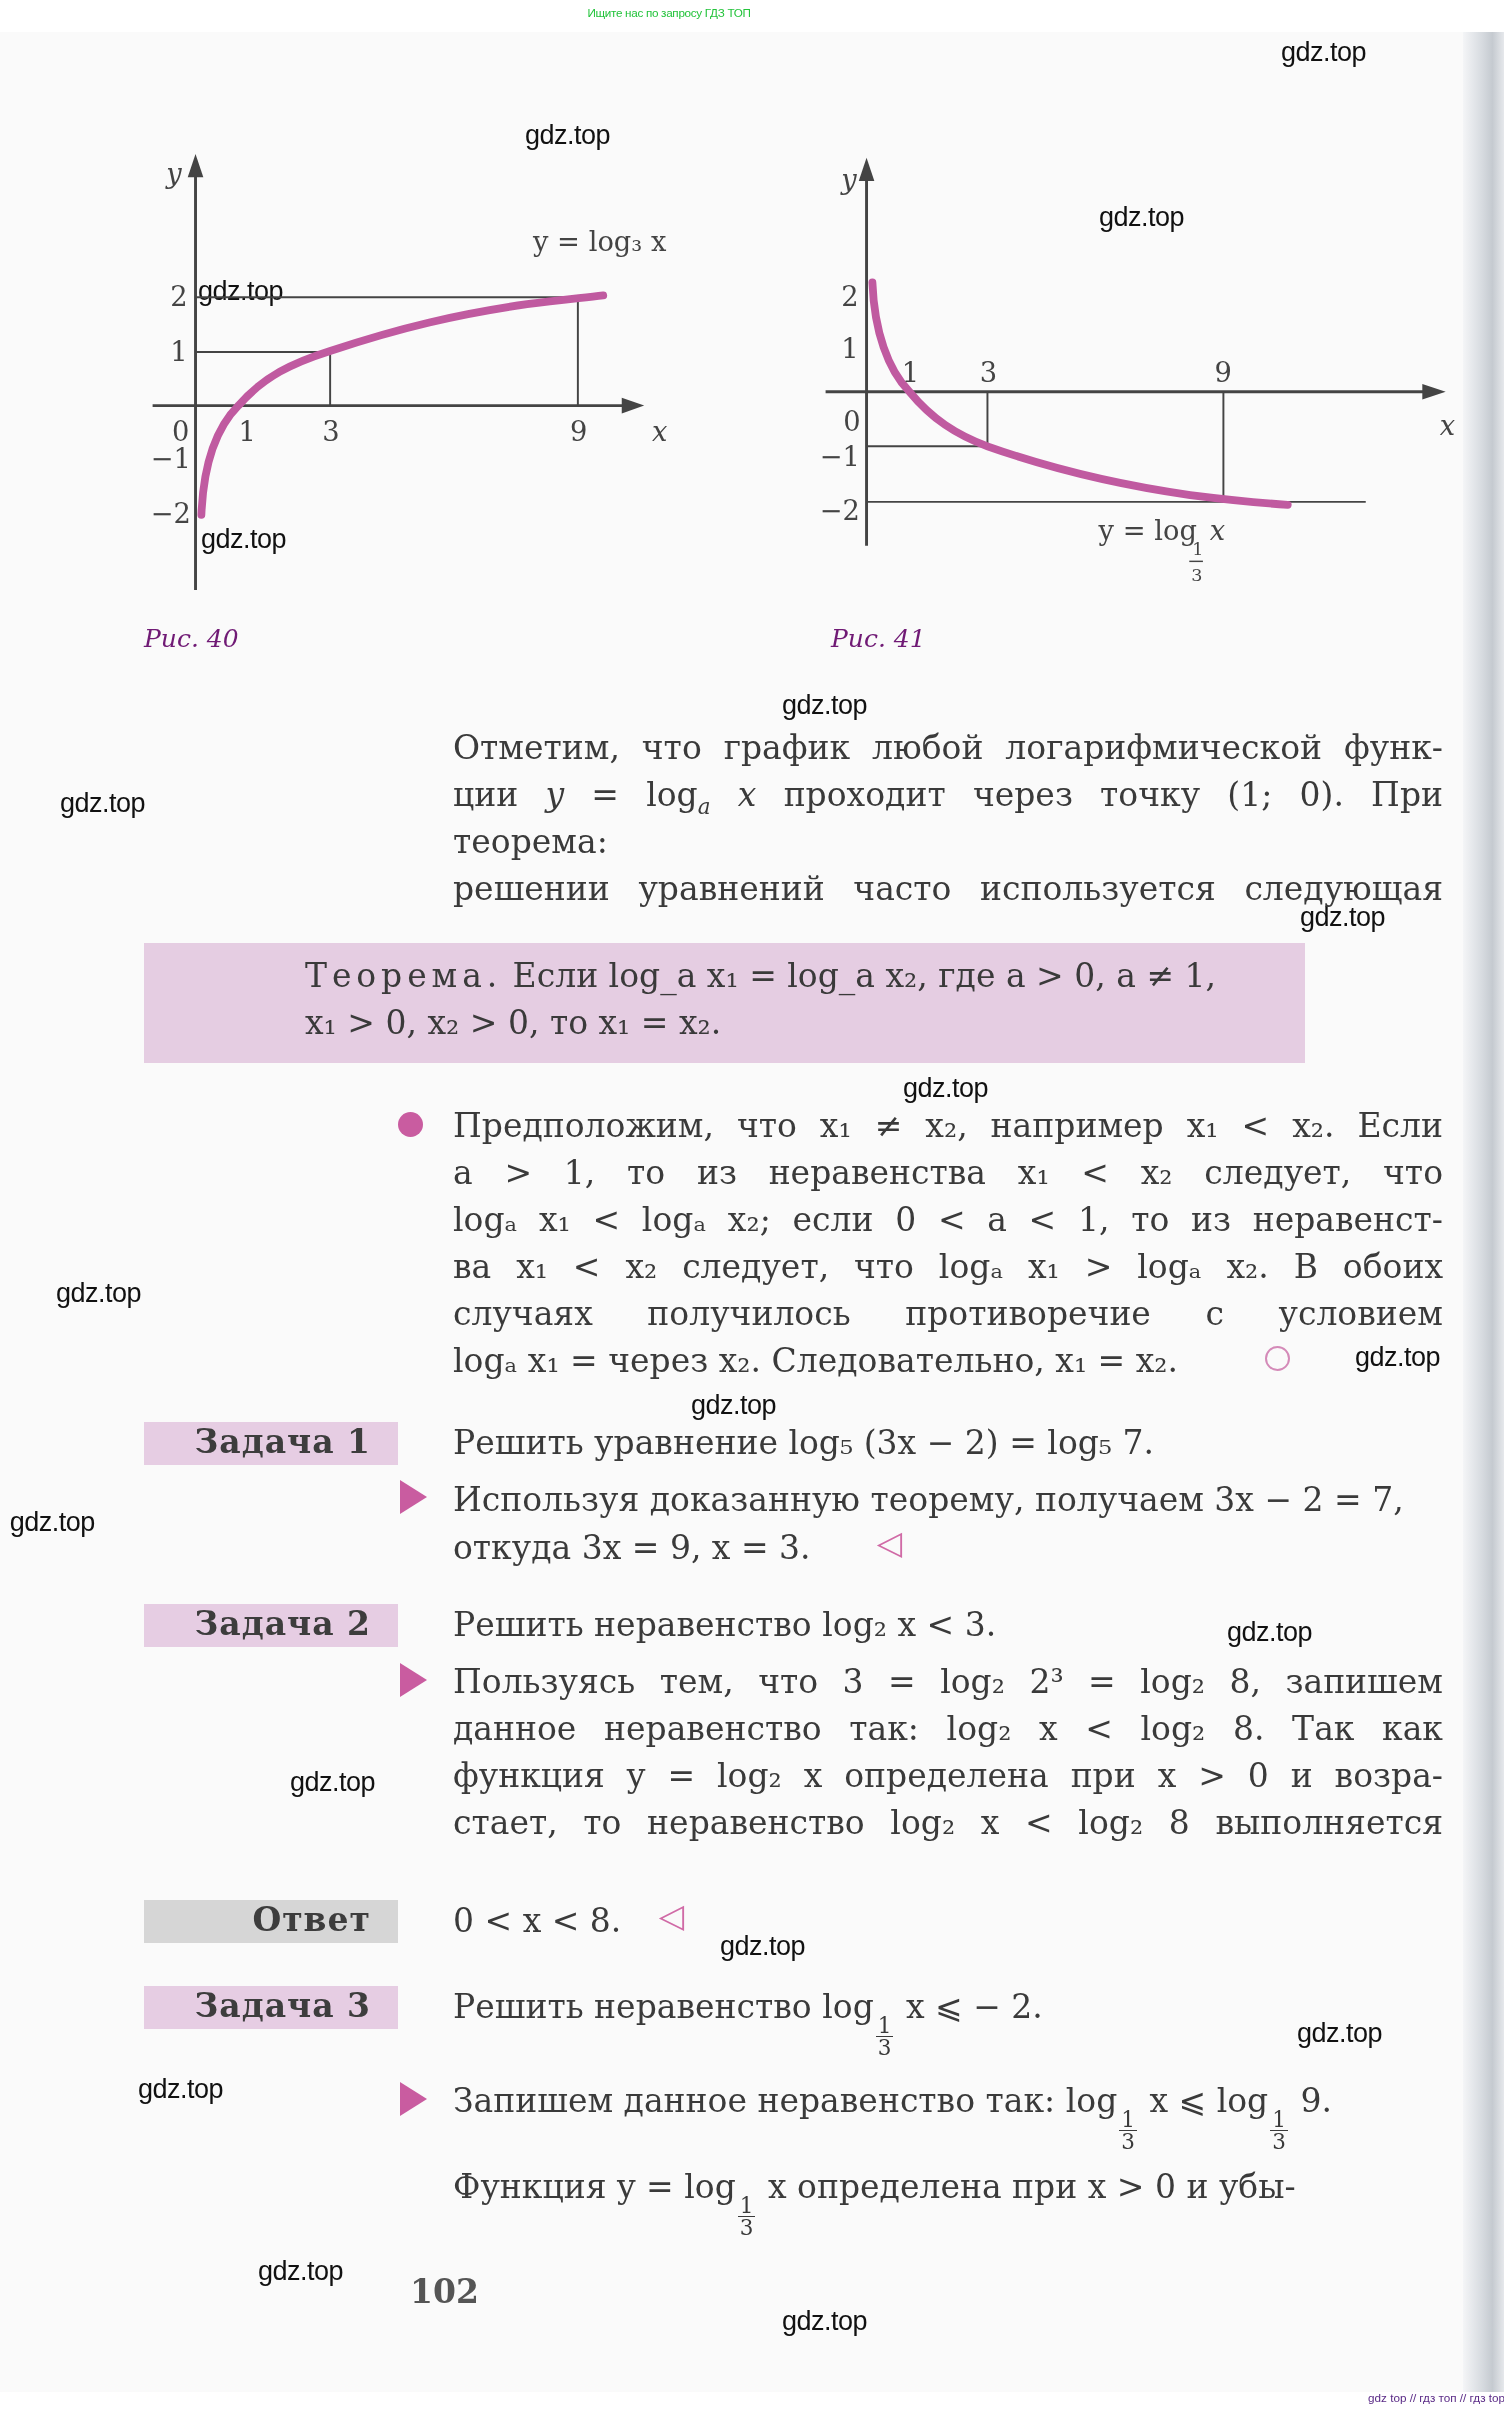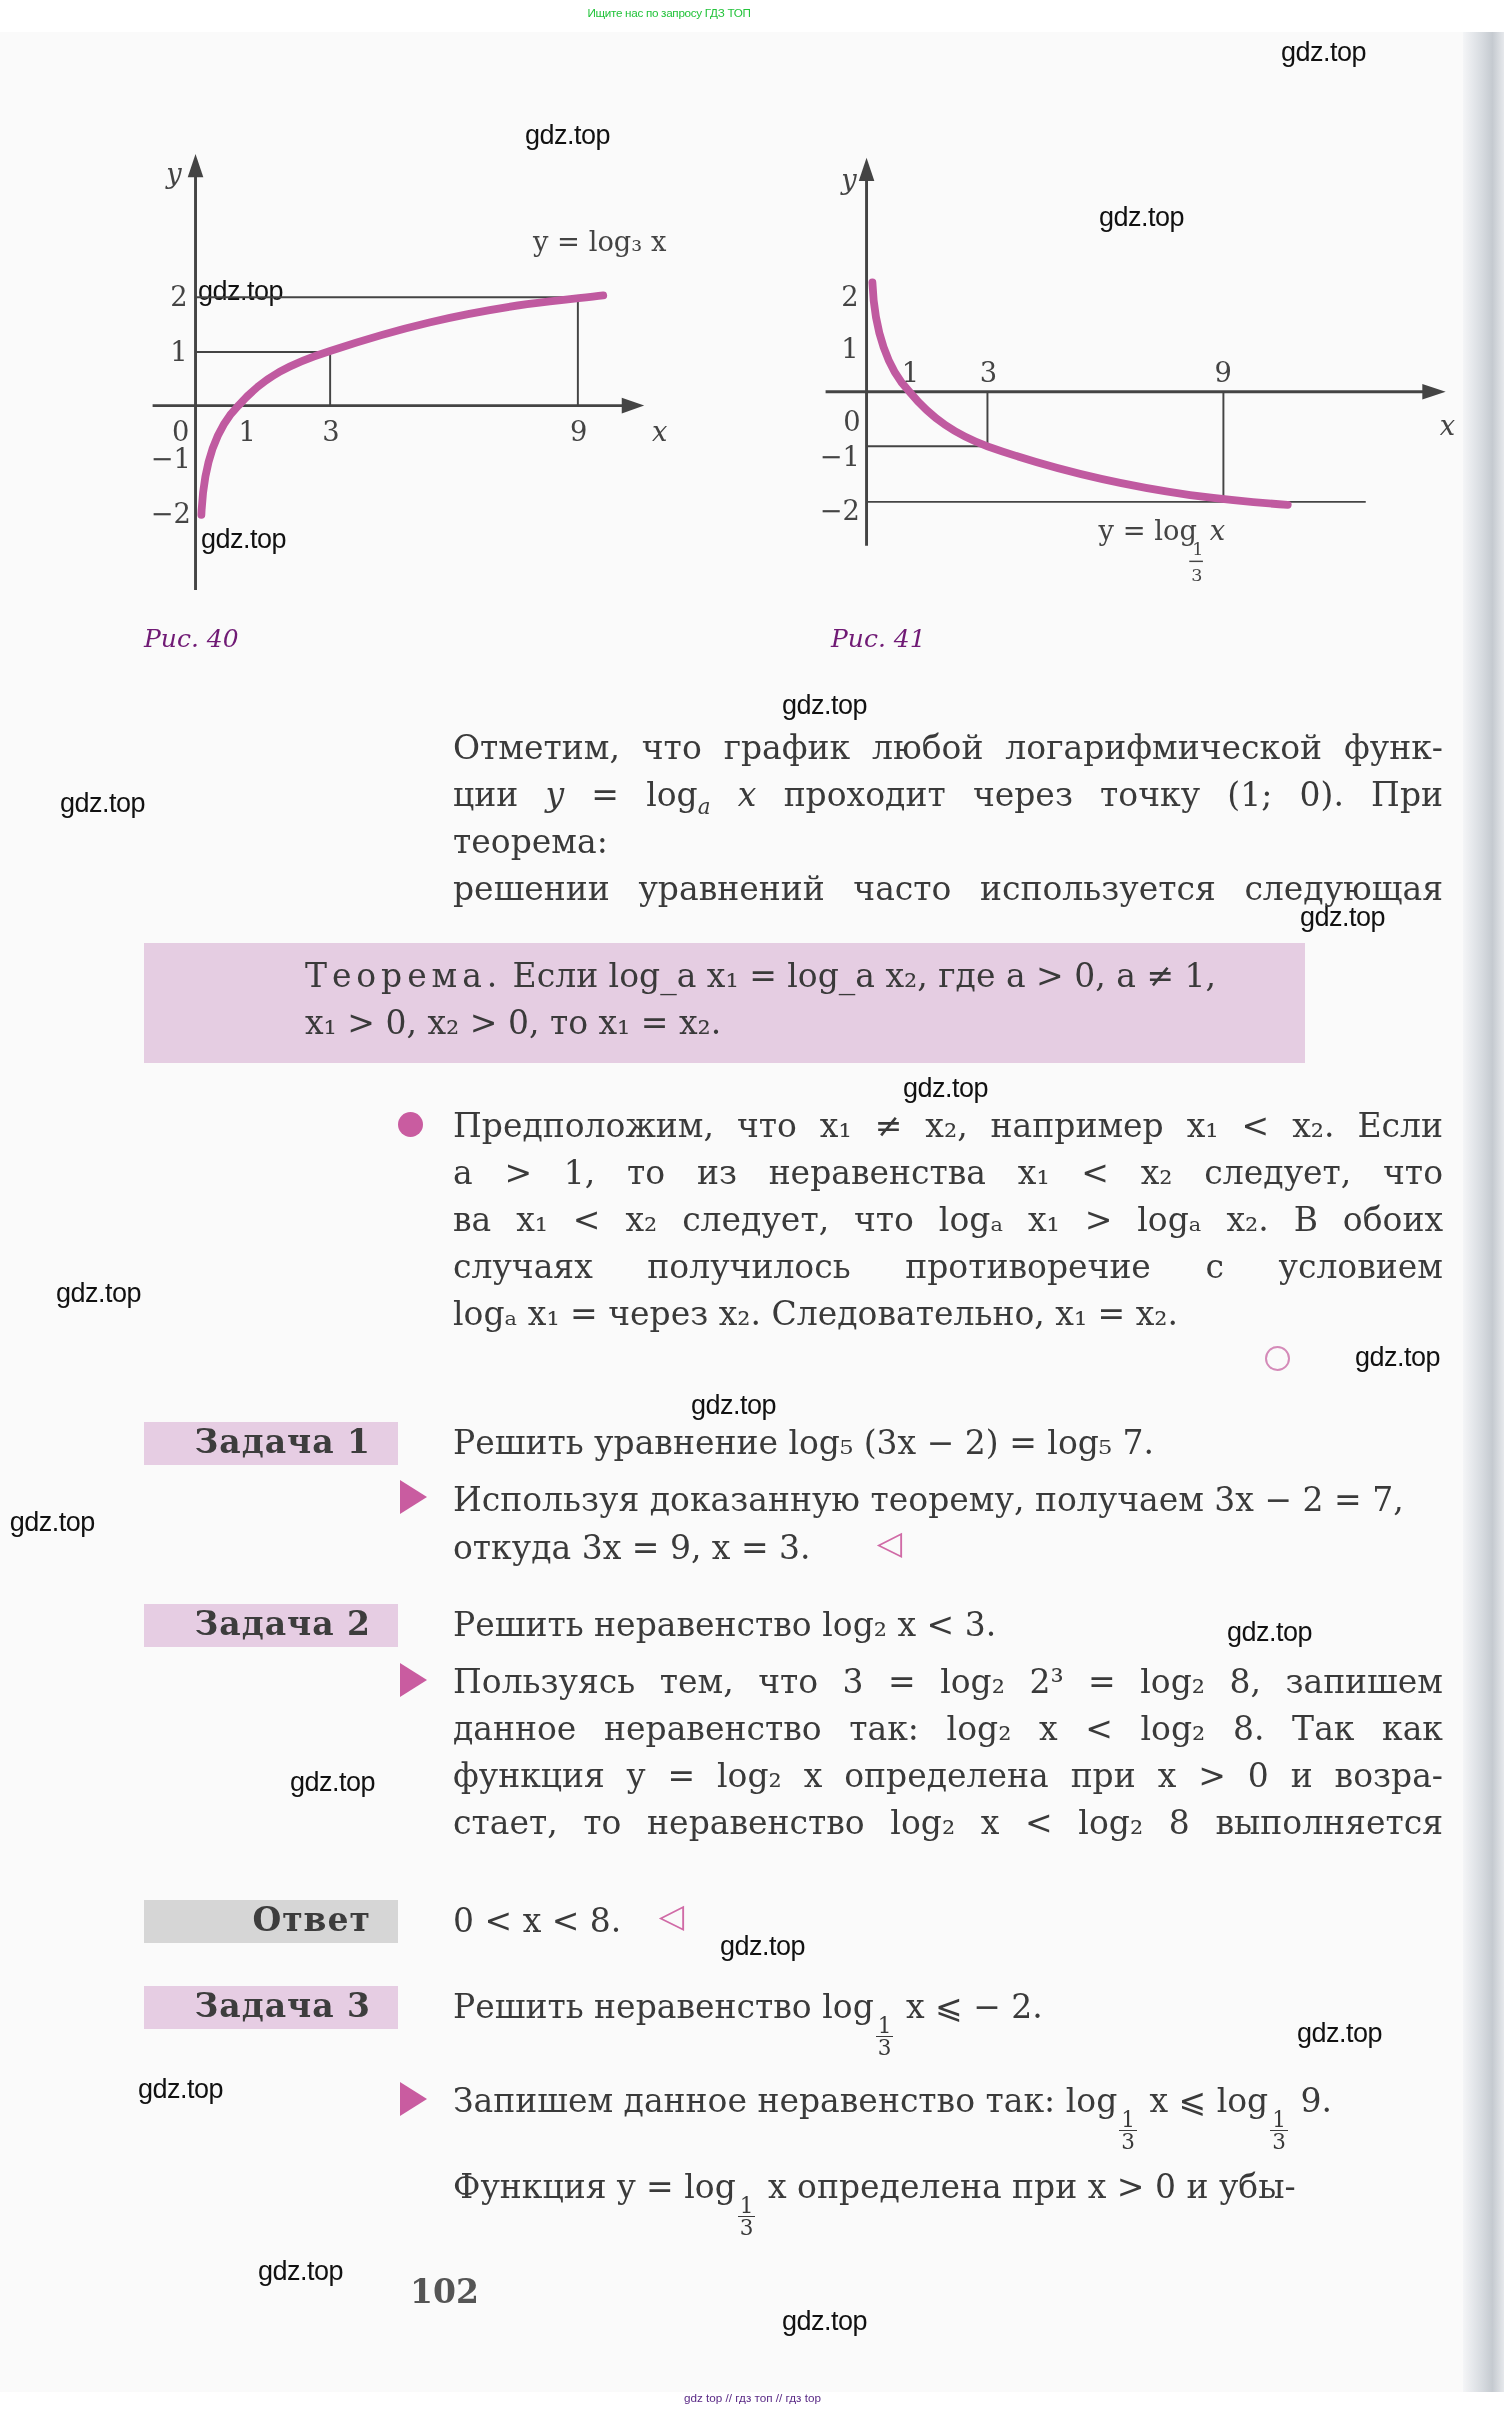--- a/index.html
+++ b/index.html
@@ -16,21 +16,21 @@
   .spine {
     position:absolute; left:1463px; top:32px; width:42px; height:2360px;
     background:linear-gradient(to right, #f4f5f7 0%, #d7dbe0 45%, #c5cad0 70%, #e9ebee 100%);
   }
   .top-banner {
     position:absolute; top:5.9px; left:0; width:1338px; text-align:center;
     font-family:"Liberation Sans", sans-serif; font-size:11.7px; color:#22c33a;
     letter-spacing:-0.3px;
   }
   .bottom-banner {
-    position:absolute; top:2391px; left:0; width:1505px; text-align:center;
+    position:absolute; top:2391px; left:0; width:1505px; text-align:right;
     font-family:"Liberation Sans", sans-serif; font-size:11.7px; color:#5b2b87;
   }
   .wm {
     position:absolute; font-family:"Liberation Sans", sans-serif;
     font-size:27px; color:#111; letter-spacing:-0.5px;
   }
   .fig { position:absolute; }
   .fig svg { overflow:visible; }
   .caption {
     position:absolute; font-style:italic; font-size:25px; color:#701a75;
@@ -187,20 +187,21 @@
 <div class="theorem-box"></div>
 <div class="theorem-text">
   <div><span class="lbl">Теорема.</span><span> Если log_a x₁ = log_a x₂, где a &gt; 0, a ≠ 1,</span></div>
   <div>x₁ &gt; 0, x₂ &gt; 0, то x₁ = x₂.</div>
 </div>
 
 <div class="bullet-dot" style="left:398px;top:1112px;"></div>
 <div class="para" style="top:1102px;">
   <span class="ln">Предположим, что x₁ ≠ x₂, например x₁ &lt; x₂. Если</span>
   <span class="ln">a &gt; 1,  то  из  неравенства  x₁ &lt; x₂  следует,  что</span>
+  <span class="ln">logₐ x₁ &lt; logₐ x₂;  если  0 &lt; a &lt; 1,  то  из  неравенст-</span>
   <span class="ln">ва  x₁ &lt; x₂ следует, что logₐ x₁ &gt; logₐ x₂.  В  обоих</span>
   <span class="ln">случаях  получилось  противоречие  с  условием</span>
   <span class="ln last">logₐ x₁ = через x₂. Следовательно, x₁ = x₂.</span>
 </div>
 <div class="end-circle" style="left:1265px;top:1346px;"></div>
 
 <div class="tag" style="top:1422px;">
     <span>Задача  1</span>
   </div>
 <div class="line" style="top:1419px;">Решить уравнение log₅ (3x − 2) = log₅ 7.</div>

